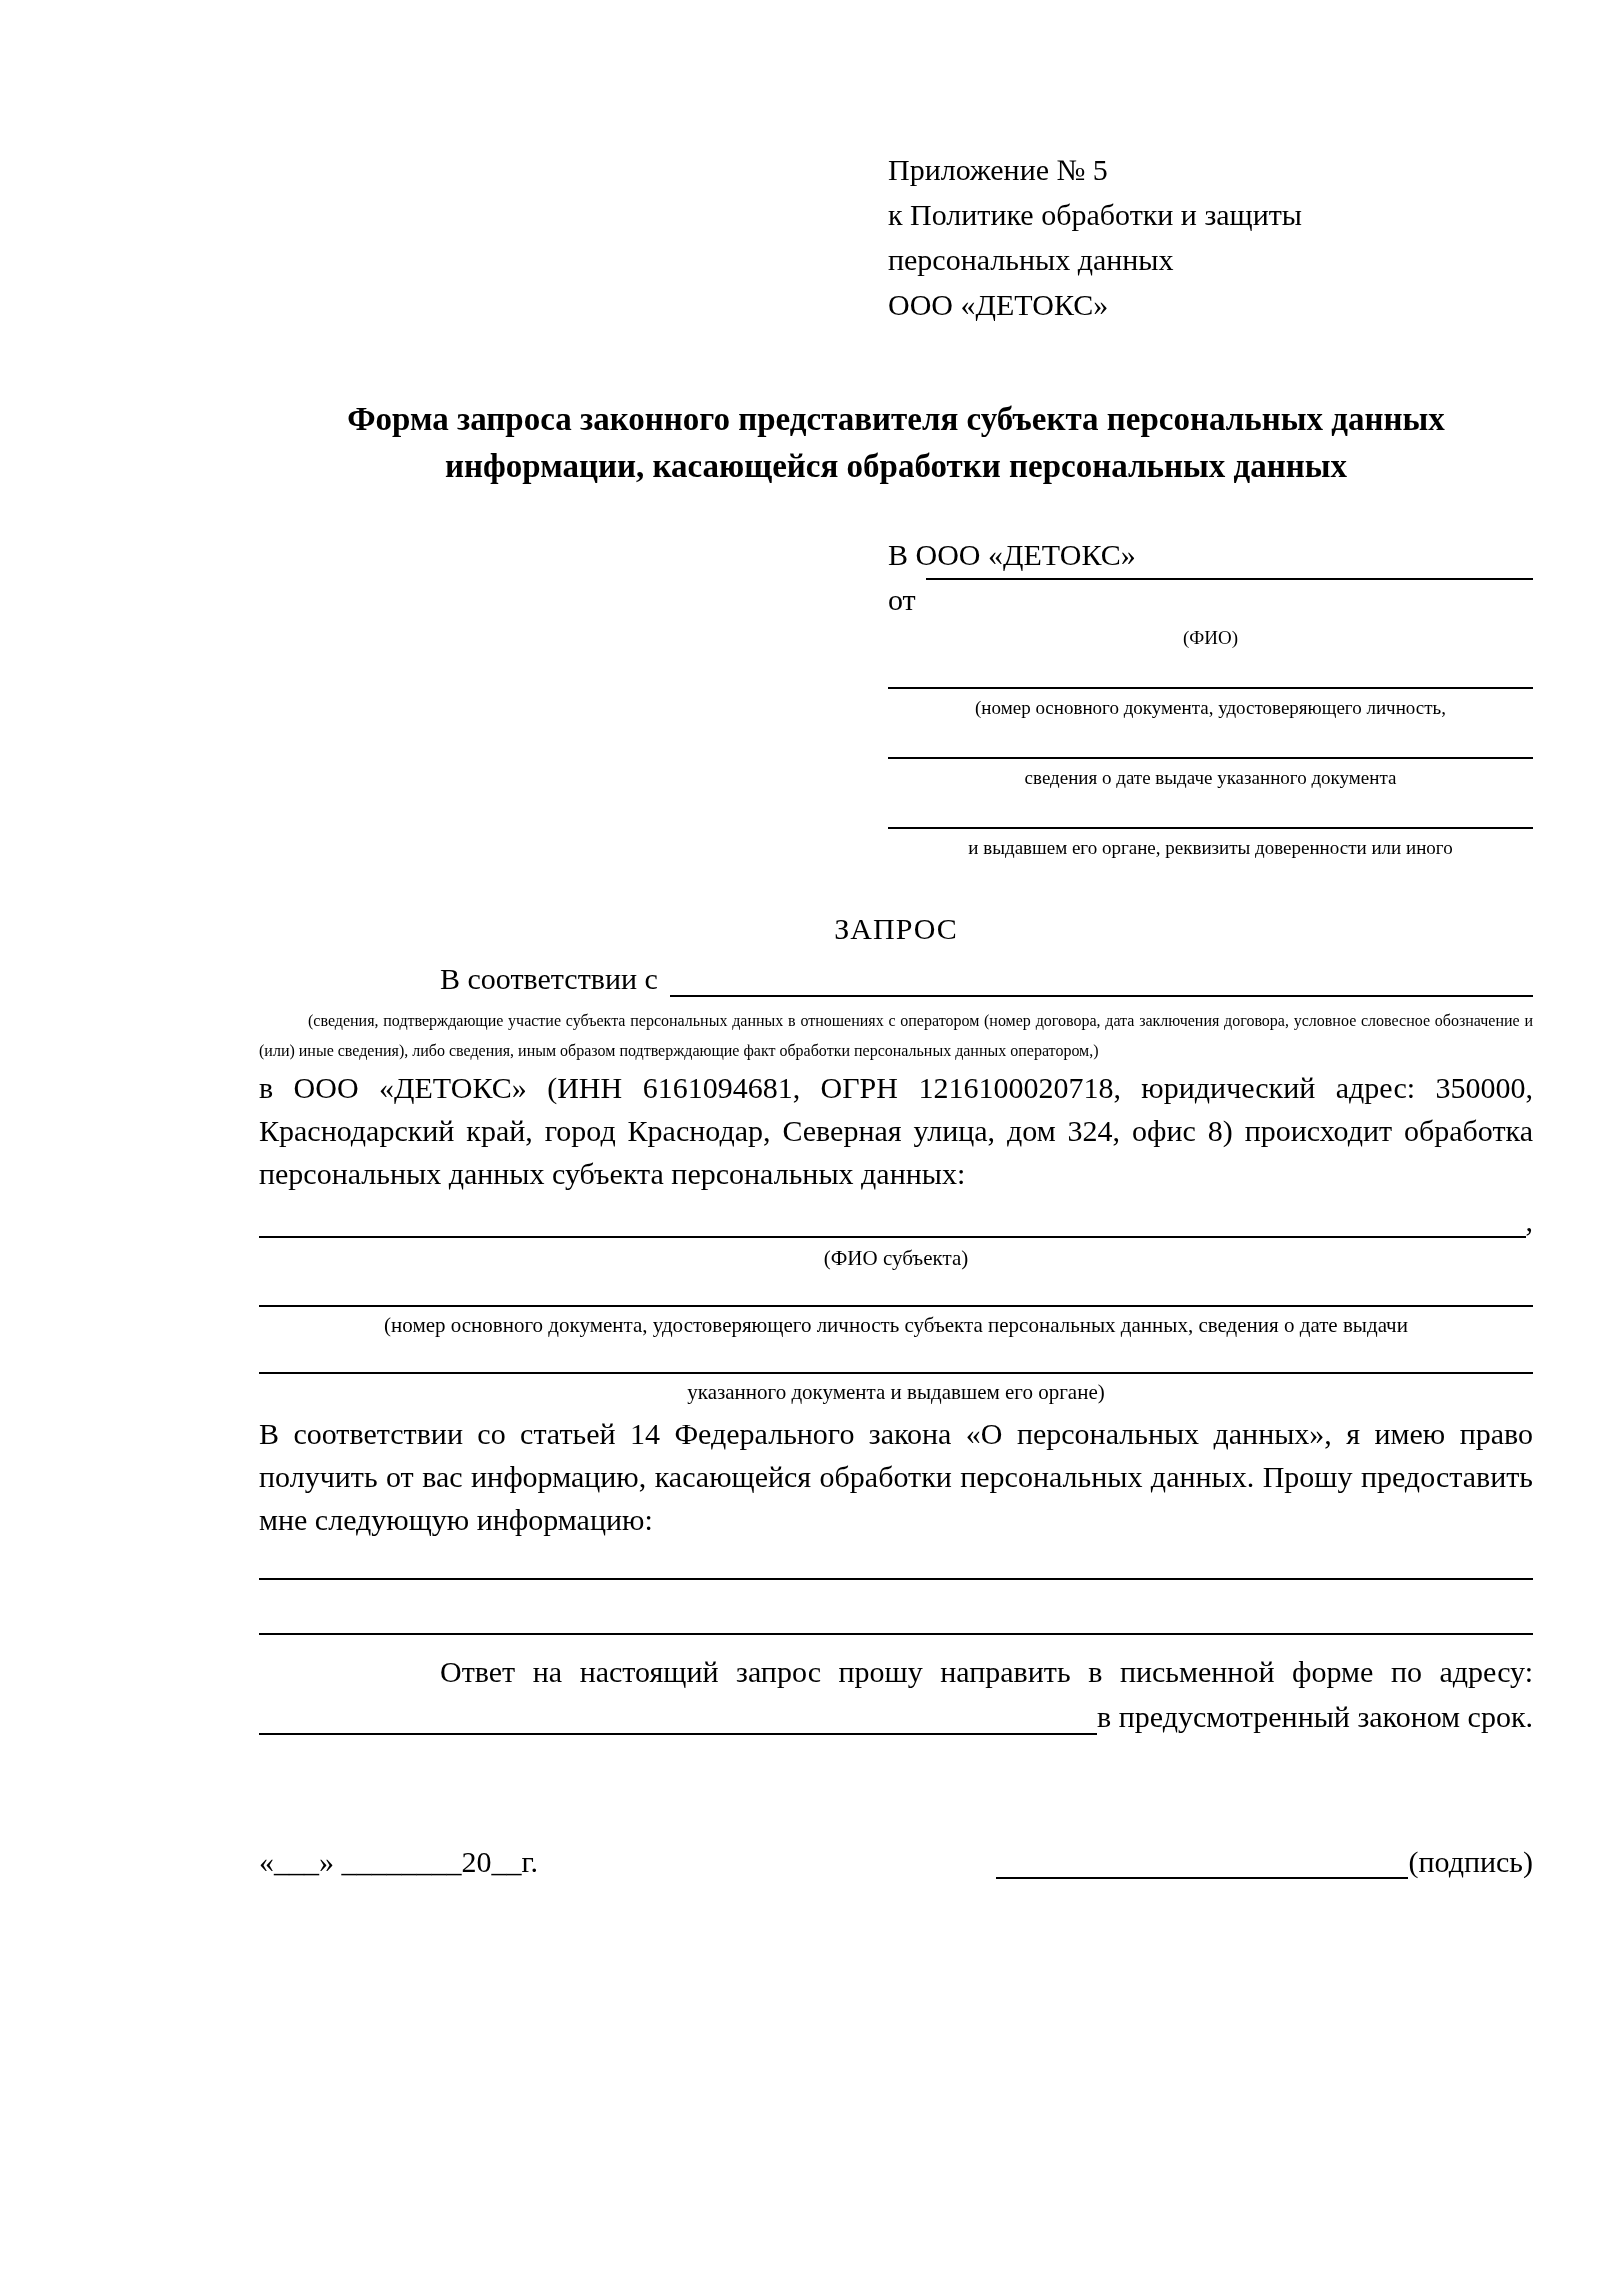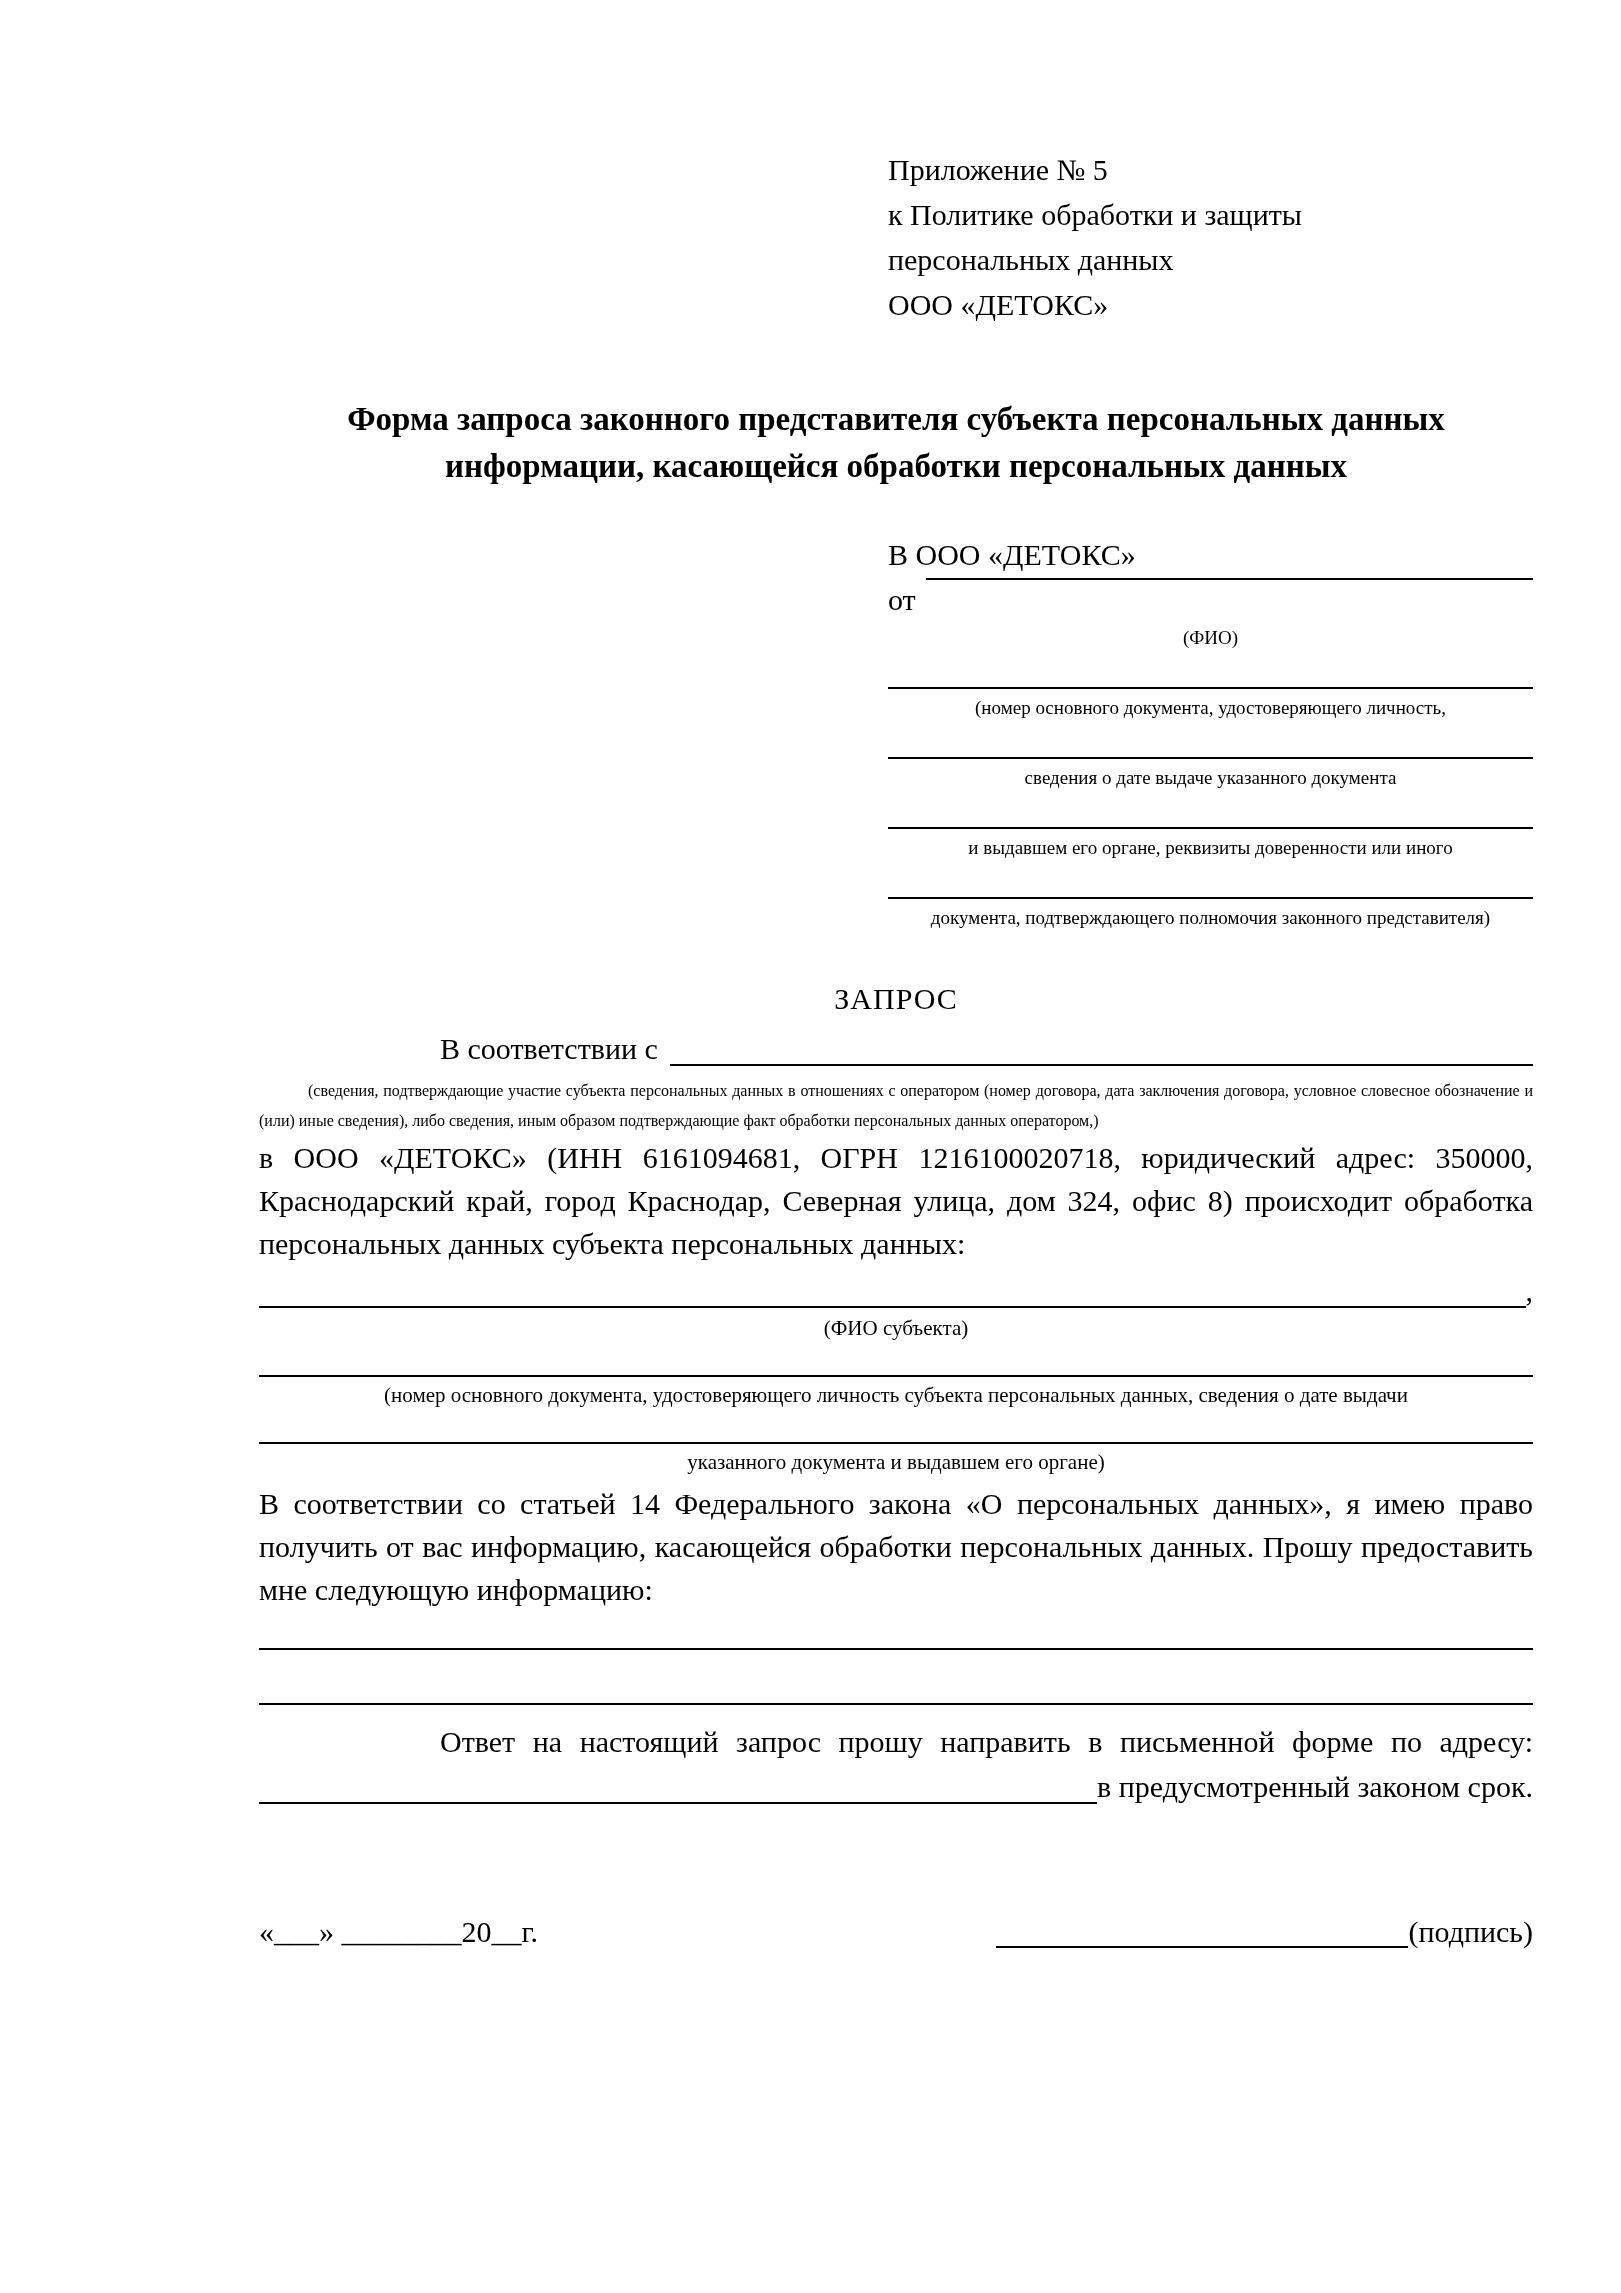--- a/index.html
+++ b/index.html
@@ -117,24 +117,20 @@
         <div class="addr-cap">(номер основного документа, удостоверяющего личность,</div>
       </div>
       <div class="addr-field">
         <div class="u-line"></div>
         <div class="addr-cap">сведения о дате выдаче указанного документа</div>
       </div>
       <div class="addr-field">
         <div class="u-line"></div>
         <div class="addr-cap">и выдавшем его органе, реквизиты доверенности или иного</div>
       </div>
-      <div class="addr-field">
-        <div class="u-line"></div>
-        <div class="addr-cap">документа, подтверждающего полномочия законного представителя)</div>
-      </div>
     </div>
 
     <div class="request-heading">ЗАПРОС</div>
 
     <div class="basis-row">
       <span class="basis-label">В соответствии с</span>
       <span class="fill-line"></span>
     </div>
     <div class="basis-caption">(сведения, подтверждающие участие субъекта персональных данных в отношениях с оператором (номер договора, дата заключения договора, условное словесное обозначение и (или) иные сведения), либо сведения, иным образом подтверждающие факт обработки персональных данных оператором,)</div>
 

